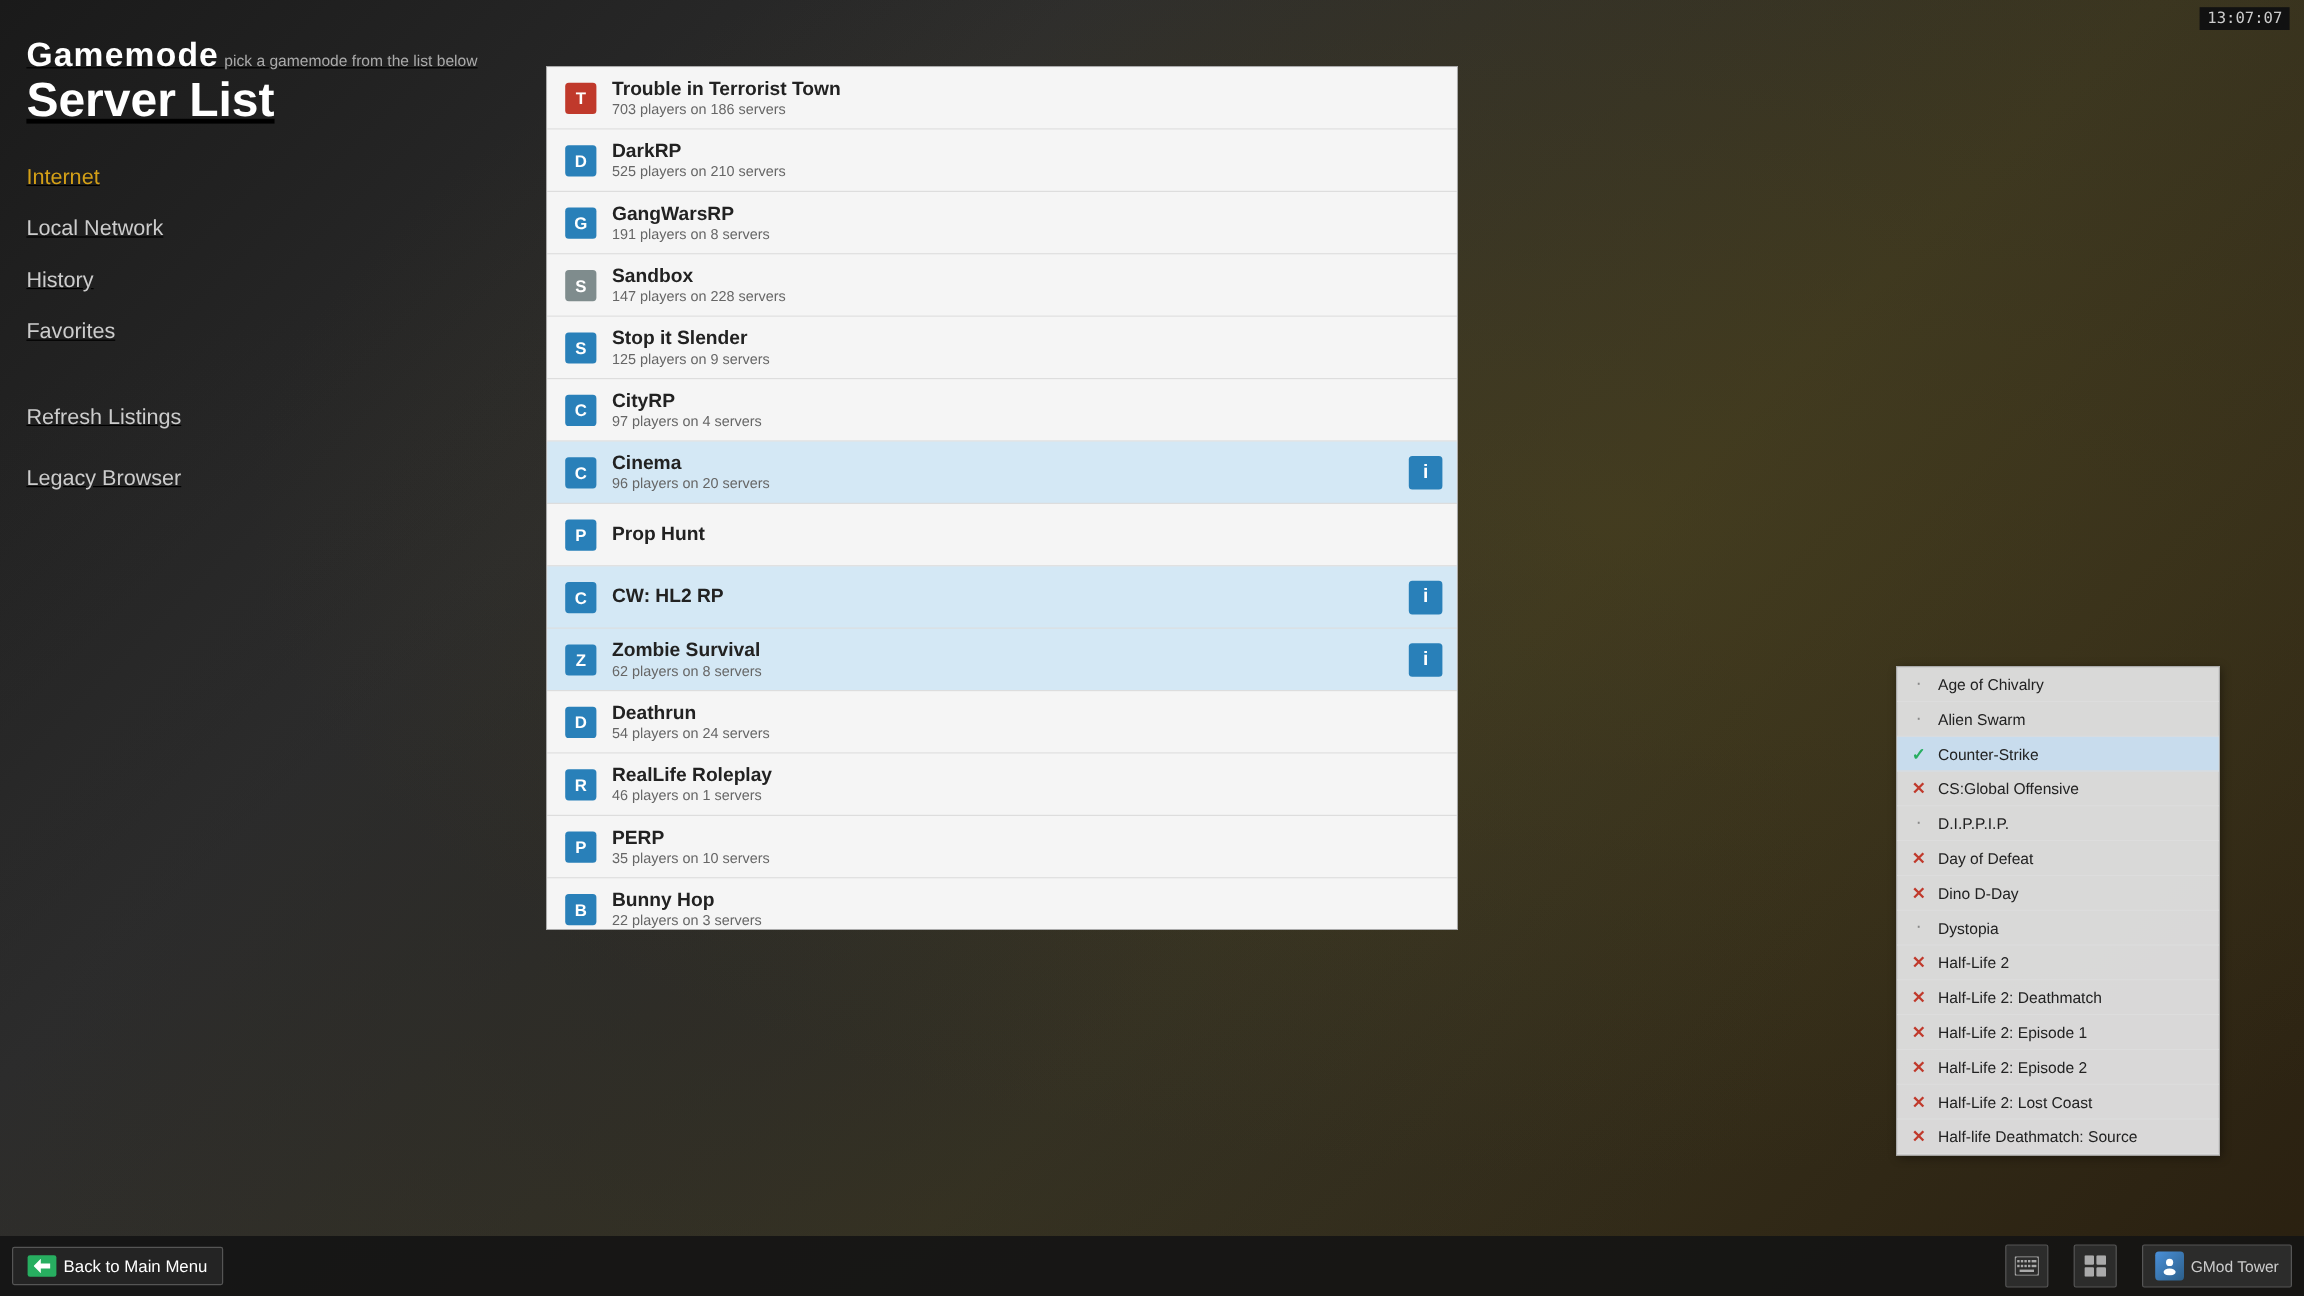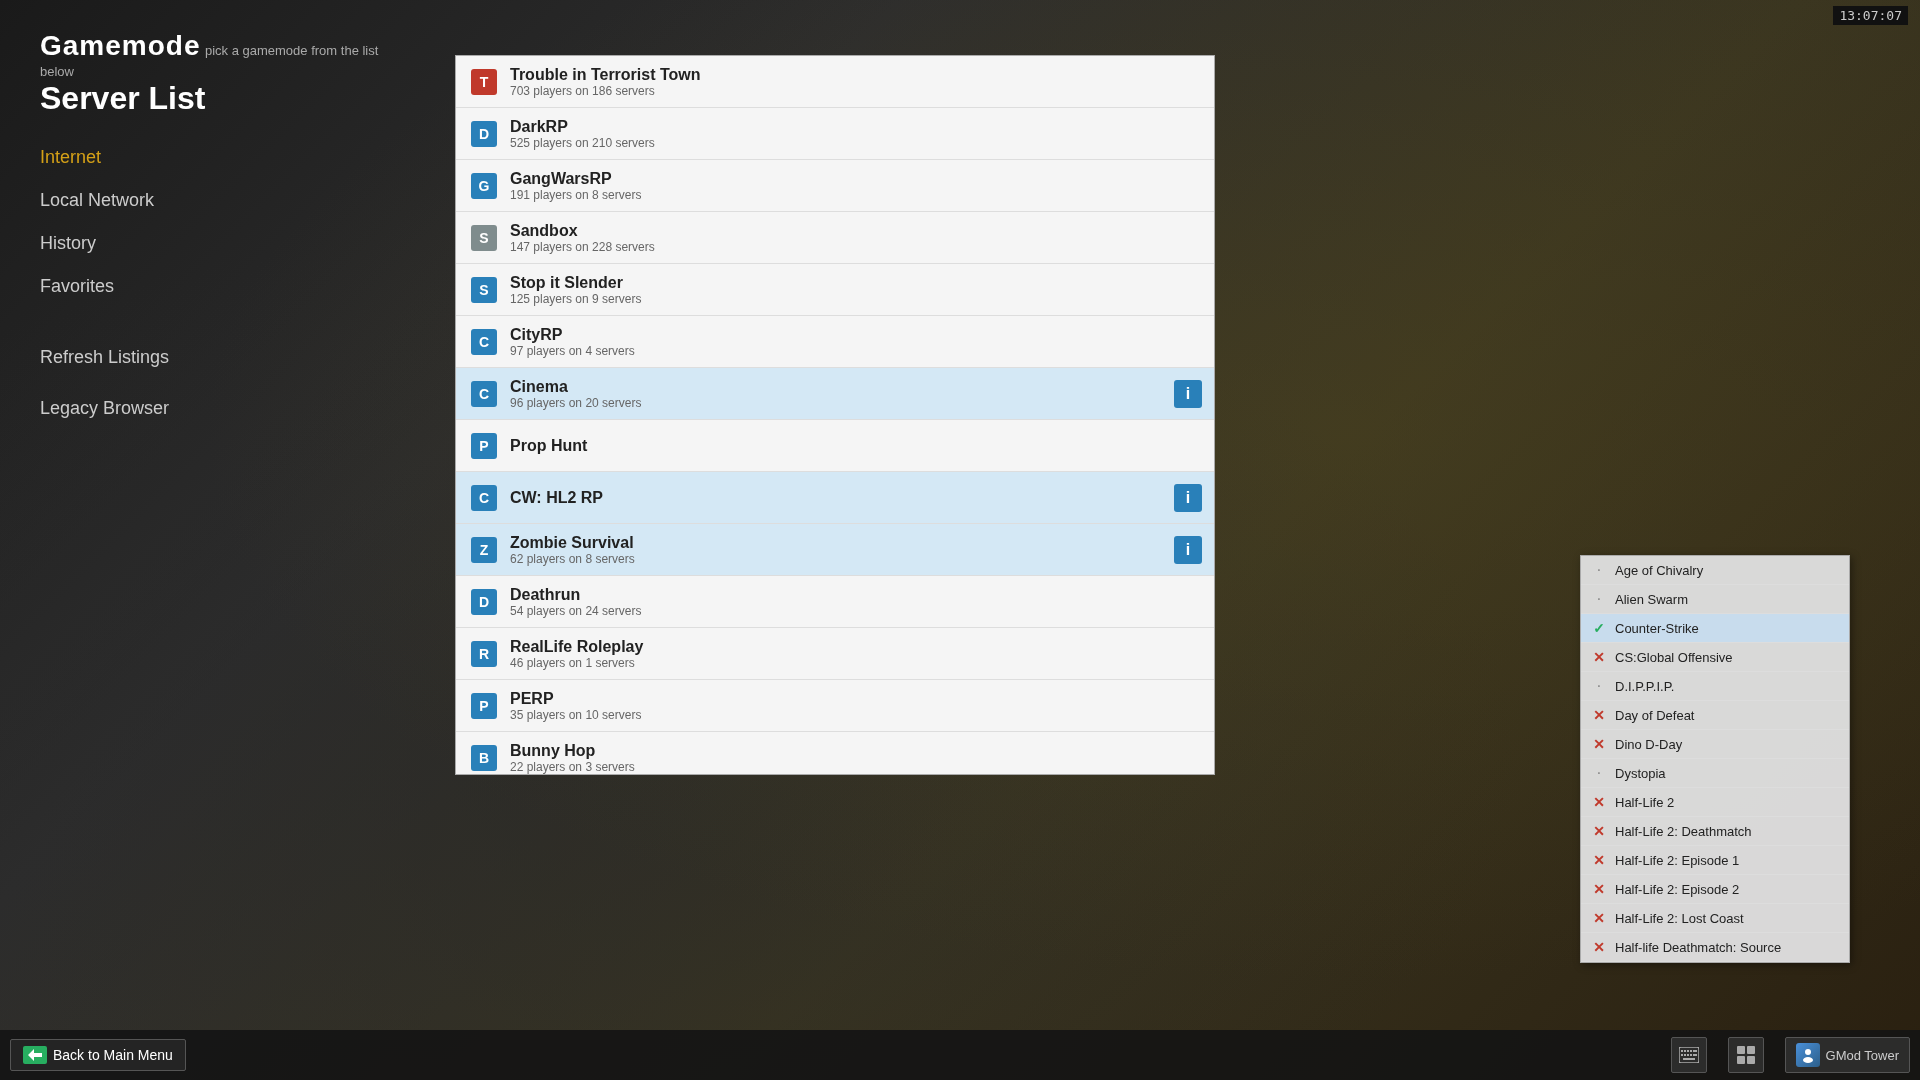--- a/index.html
+++ b/index.html
@@ -44,40 +44,41 @@
     }
 
     
     .left-panel {
       position: absolute;
       left: 0;
       top: 0;
       width: 440px;
       height: 100%;
       z-index: 10;
-      padding: 30px 40px;
+      padding: 30px 22px;
+      text-decoration: underline;
     }
 
     .gamemode-header {
       color: #fff;
       font-size: 28px;
       font-weight: bold;
       margin-bottom: 4px;
       letter-spacing: 1px;
     }
 
     .gamemode-subtitle {
       color: #aaa;
       font-size: 13px;
       margin-bottom: 40px;
     }
 
     .server-list-title {
       color: #fff;
-      font-size: 32px;
+      font-size: 40px;
       font-weight: bold;
       margin-bottom: 30px;
     }
 
     .nav-item {
       display: block;
       color: #ccc;
       font-size: 18px;
       margin-bottom: 10px;
       cursor: pointer;

